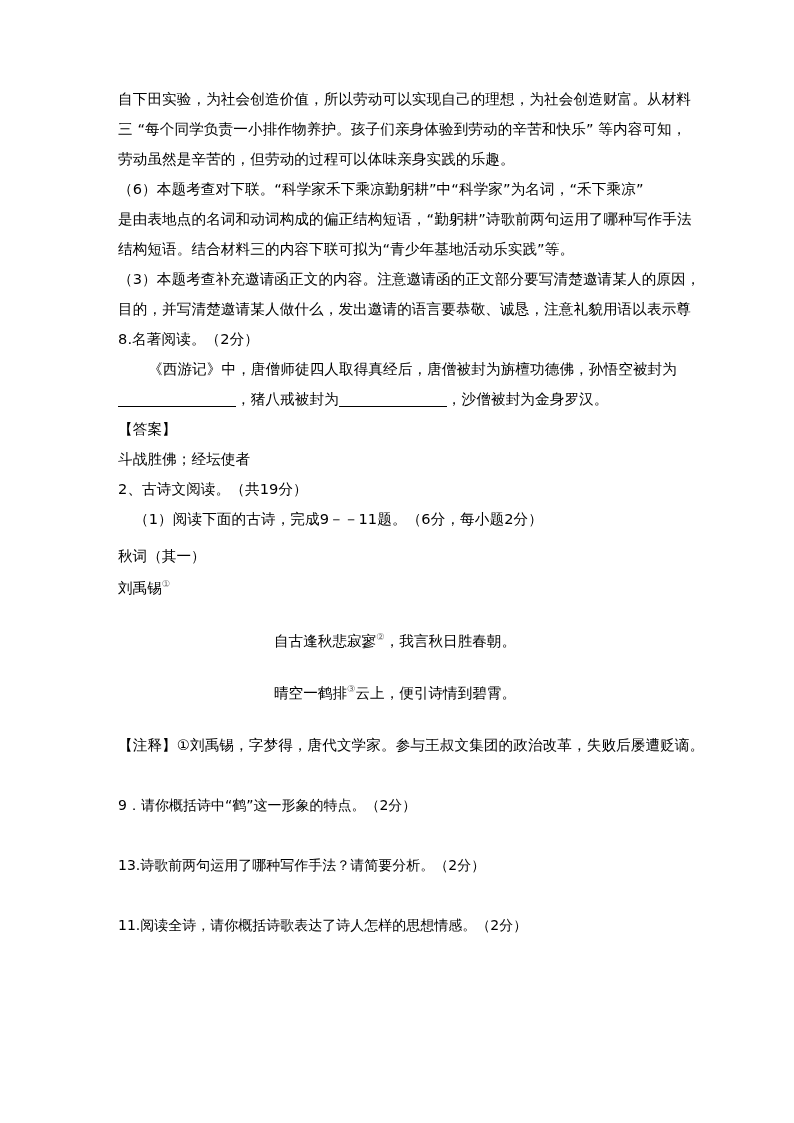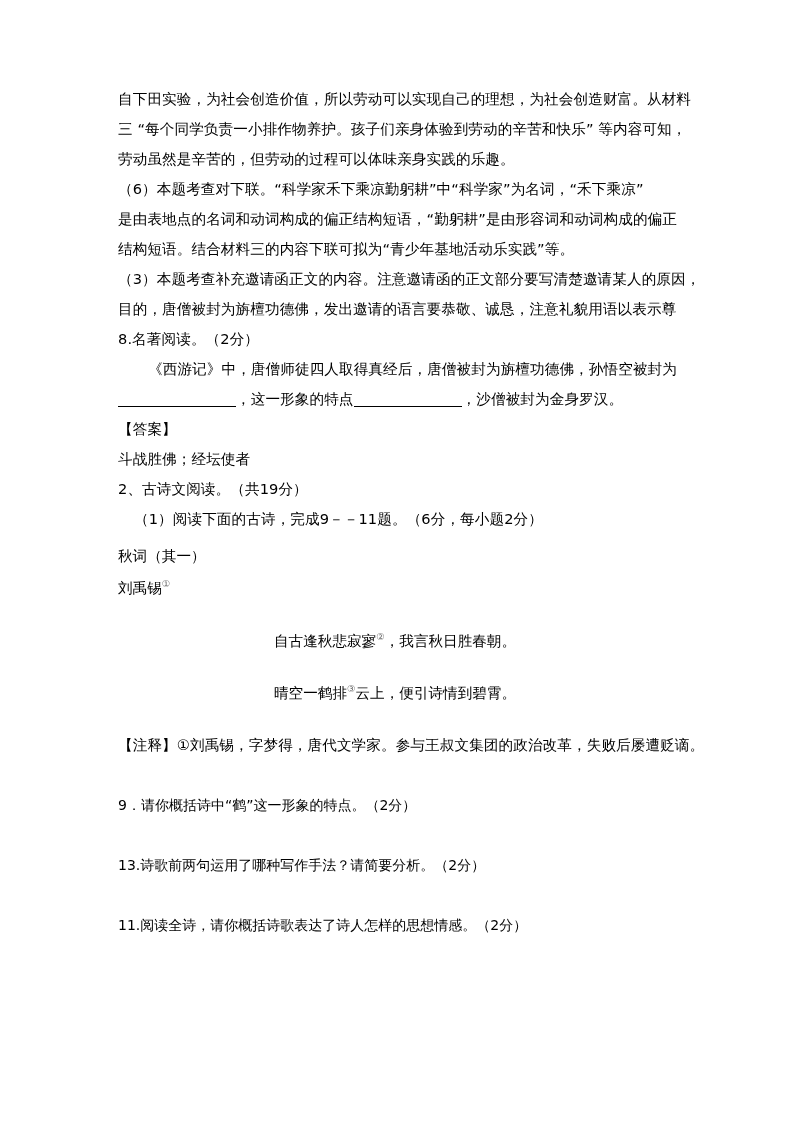--- a/index.html
+++ b/index.html
@@ -81,33 +81,33 @@
   <div class="content">
 
     <div>
       <div class="ln">自下田实验，为社会创造价值，所以劳动可以实现自己的理想，为社会创造财富。从材料</div>
       <div class="ln">三 “每个同学负责一小排作物养护。孩子们亲身体验到劳动的辛苦和快乐” 等内容可知，</div>
       <div class="ln">劳动虽然是辛苦的，但劳动的过程可以体味亲身实践的乐趣。</div>
     </div>
 
     <div>
       <div class="ln">（6）本题考查对下联。“科学家禾下乘凉勤躬耕”中“科学家”为名词，“禾下乘凉”</div>
-      <div class="ln">是由表地点的名词和动词构成的偏正结构短语，“勤躬耕”是由形容词和动词构成的偏正</div>
+      <div class="ln">是由表地点的名词和动词构成的偏正结构短语，“勤躬耕”诗歌前两句运用了哪种写作手法</div>
       <div class="ln">结构短语。结合材料三的内容下联可拟为“青少年基地活动乐实践”等。</div>
     </div>
 
     <div>
       <div class="ln">（3）本题考查补充邀请函正文的内容。注意邀请函的正文部分要写清楚邀请某人的原因，</div>
-      <div class="ln">目的，唐僧被封为旃檀功德佛，发出邀请的语言要恭敬、诚恳，注意礼貌用语以表示尊</div>
+      <div class="ln">目的，并写清楚邀请某人做什么，发出邀请的语言要恭敬、诚恳，注意礼貌用语以表示尊</div>
     </div>
 
     <div>
       <div class="ln">8.名著阅读。（2分）</div>
       <div class="ln indent2">《西游记》中，唐僧师徒四人取得真经后，唐僧被封为旃檀功德佛，孙悟空被封为</div>
-      <div class="ln"><span class="blank b1"></span><span>，这一形象的特点</span><span class="blank b2"></span><span>，沙僧被封为金身罗汉。</span></div>
+      <div class="ln"><span class="blank b1"></span><span>，猪八戒被封为</span><span class="blank b2"></span><span>，沙僧被封为金身罗汉。</span></div>
     </div>
 
     <div>
       <div class="ln bold">【答案】</div>
       <div class="ln">斗战胜佛；经坛使者</div>
     </div>
 
     <div class="ln"><span class="bold">2、</span><span>古诗文阅读。（共19分）</span></div>
 
     <div class="ln indent">（1）阅读下面的古诗，完成9－－11题。（6分，每小题2分）</div>

